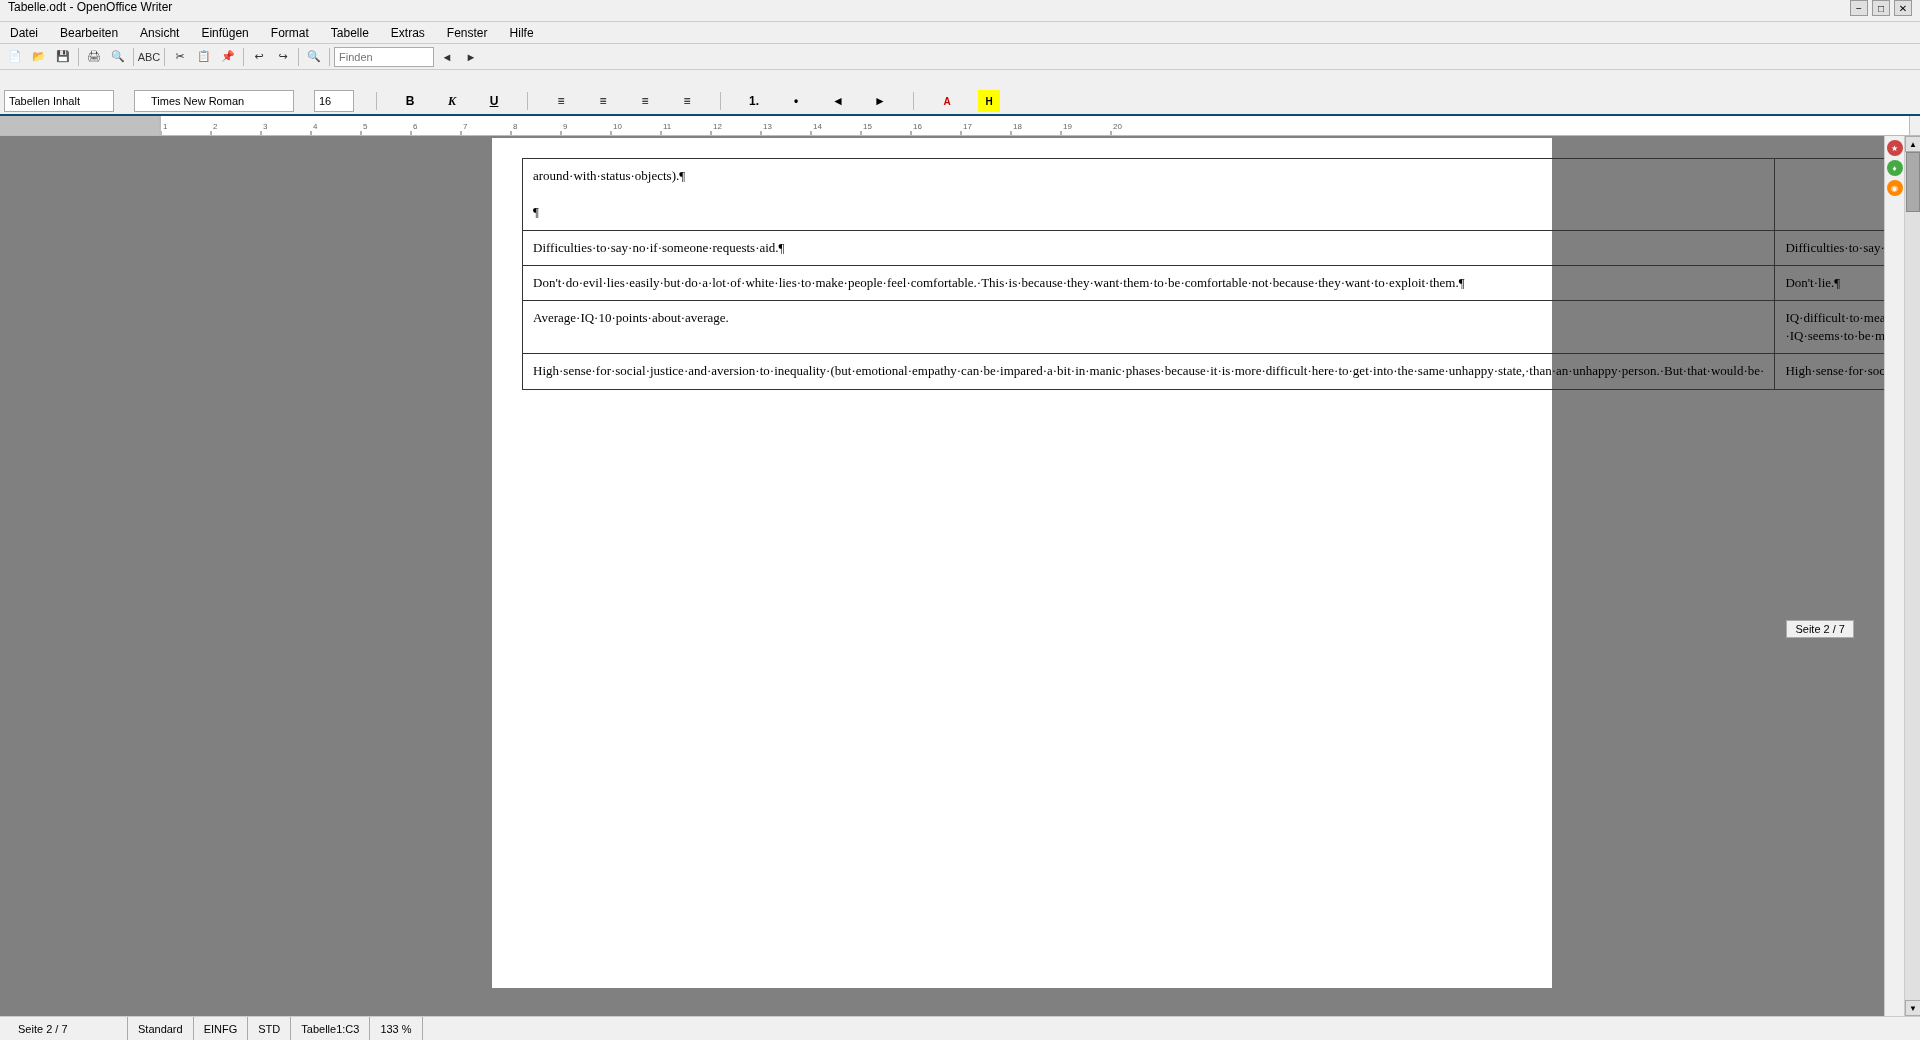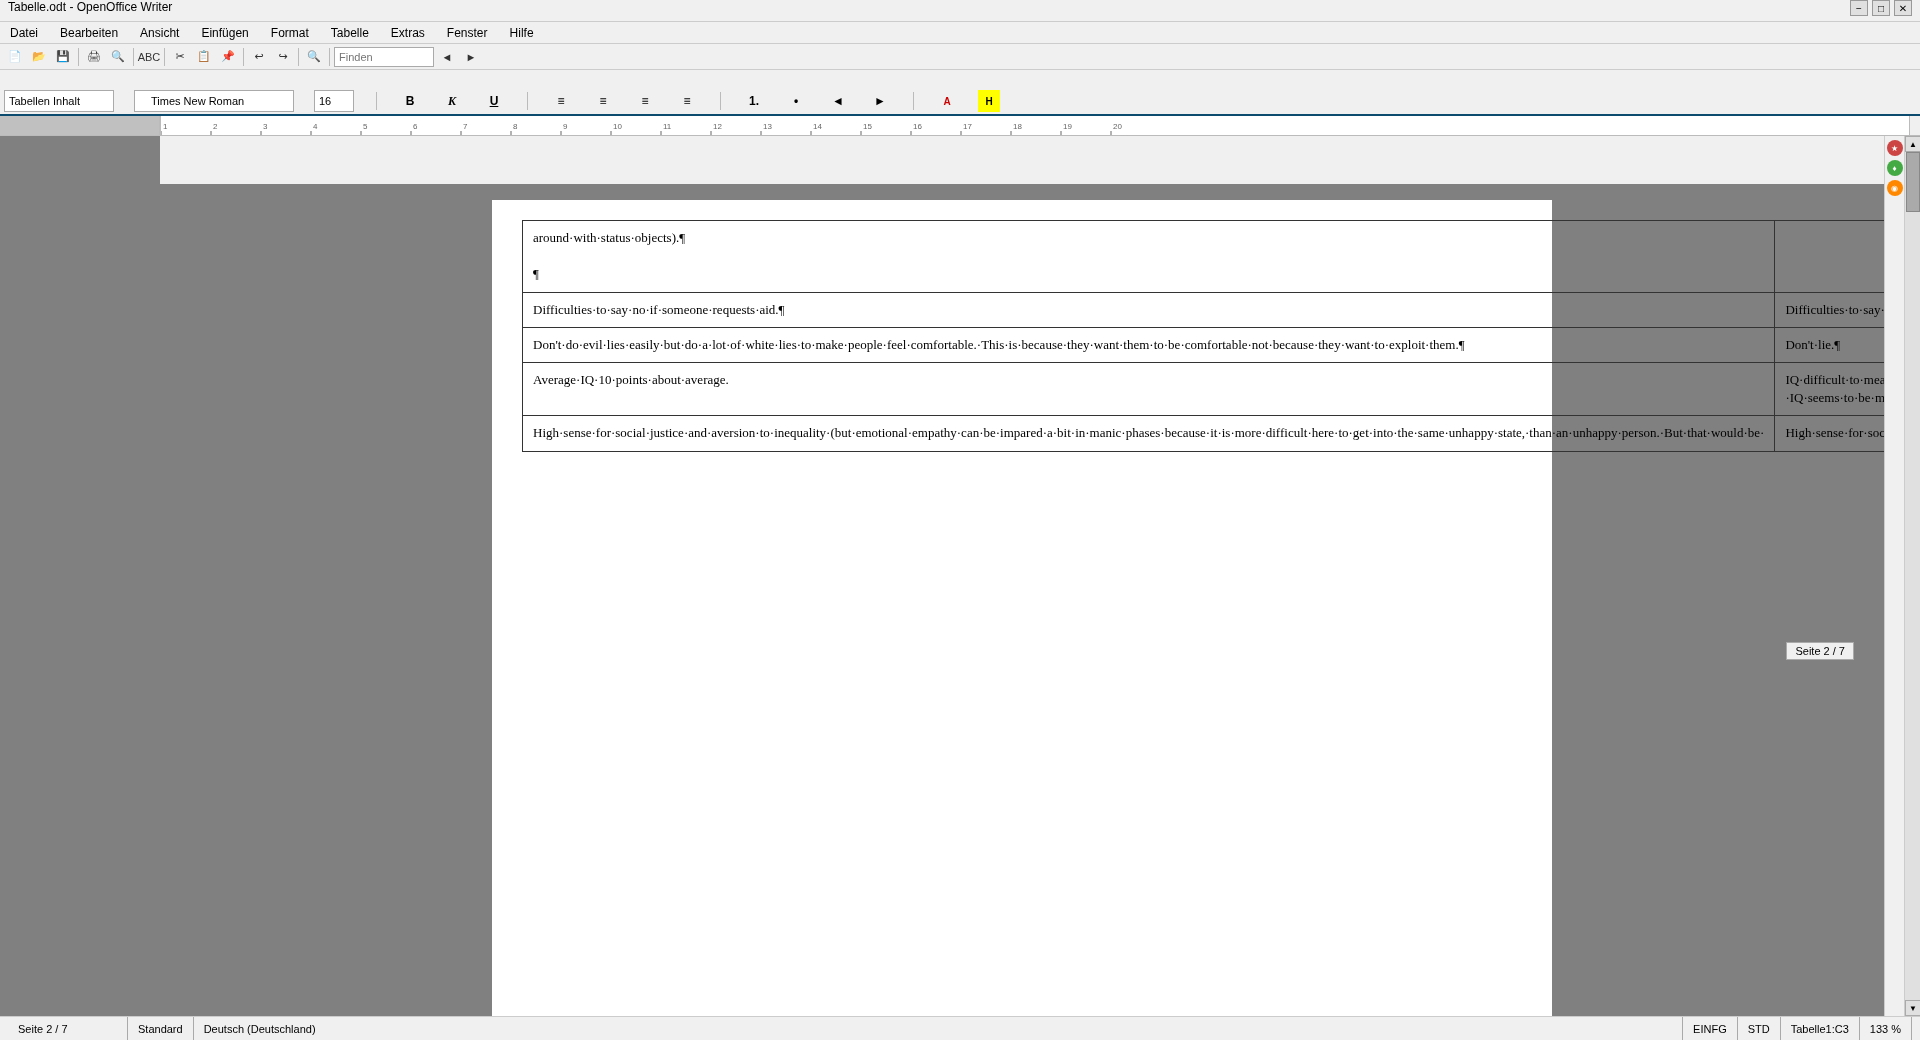--- a/index.html
+++ b/index.html
@@ -358,21 +358,21 @@
       <line x1="950" y1="15" x2="950" y2="20" stroke="#666" stroke-width="1"></line>
       <text x="952" y="13" font-size="8" fill="#666">20</text>
     </svg>
   </div>
 </div>
 
 <div id="main-area" style="display:flex; height:880px;">
 
   <div id="left-panel" style="width:160px;background:#808080;flex-shrink:0;"></div>
 
-  <div id="doc-area" style="flex:1;background:#808080;overflow:hidden;padding:16px 20px;position:relative;margin-top:48px;">
+  <div id="doc-area" style="flex:1;background:#808080;overflow:hidden;padding:2px 20px;position:relative;">
 
     <div id="page" style="background:white;width:1060px;margin:0 auto;padding:20px 30px;">
       <table class="doc-table">
 
         <tbody>
             <tr>
           <td>
             <div class="cell-text">around·with·status·objects).¶<br><br>¶</div>
           </td>
           <td>
@@ -444,23 +444,20 @@
   </div>
 </div>
 
 <div id="statusbar">
   <div class="status-section">
     <span>Seite 2 / 7</span>
   </div>
   <div class="status-section">
     <span>Standard</span>
   </div>
-  <div class="status-section" style="flex:1;">
-    <span>Deutsch (Deutschland)</span>
-  </div>
   <div class="status-section">
     <span>EINFG</span>
   </div>
   <div class="status-section">
     <span>STD</span>
   </div>
   <div class="status-section">
     <span>Tabelle1:C3</span>
   </div>
   <div class="status-section">

